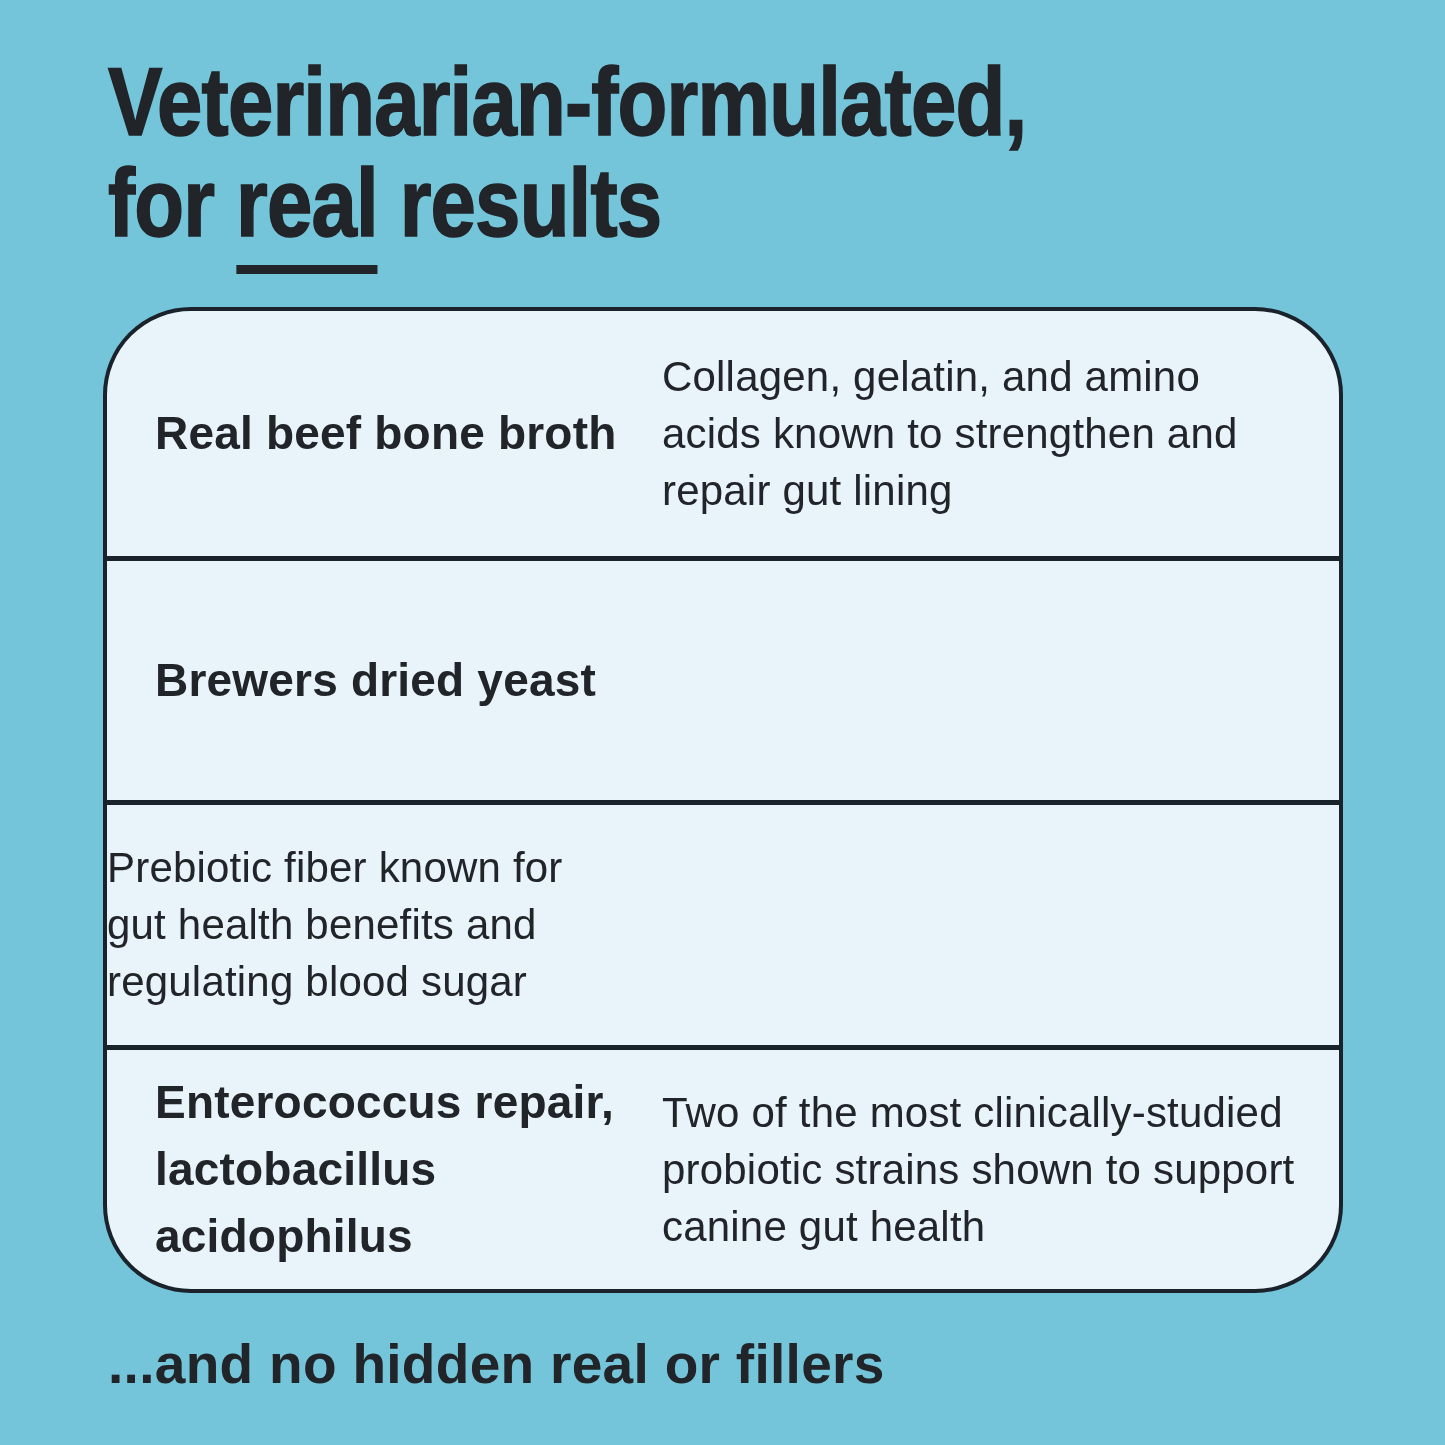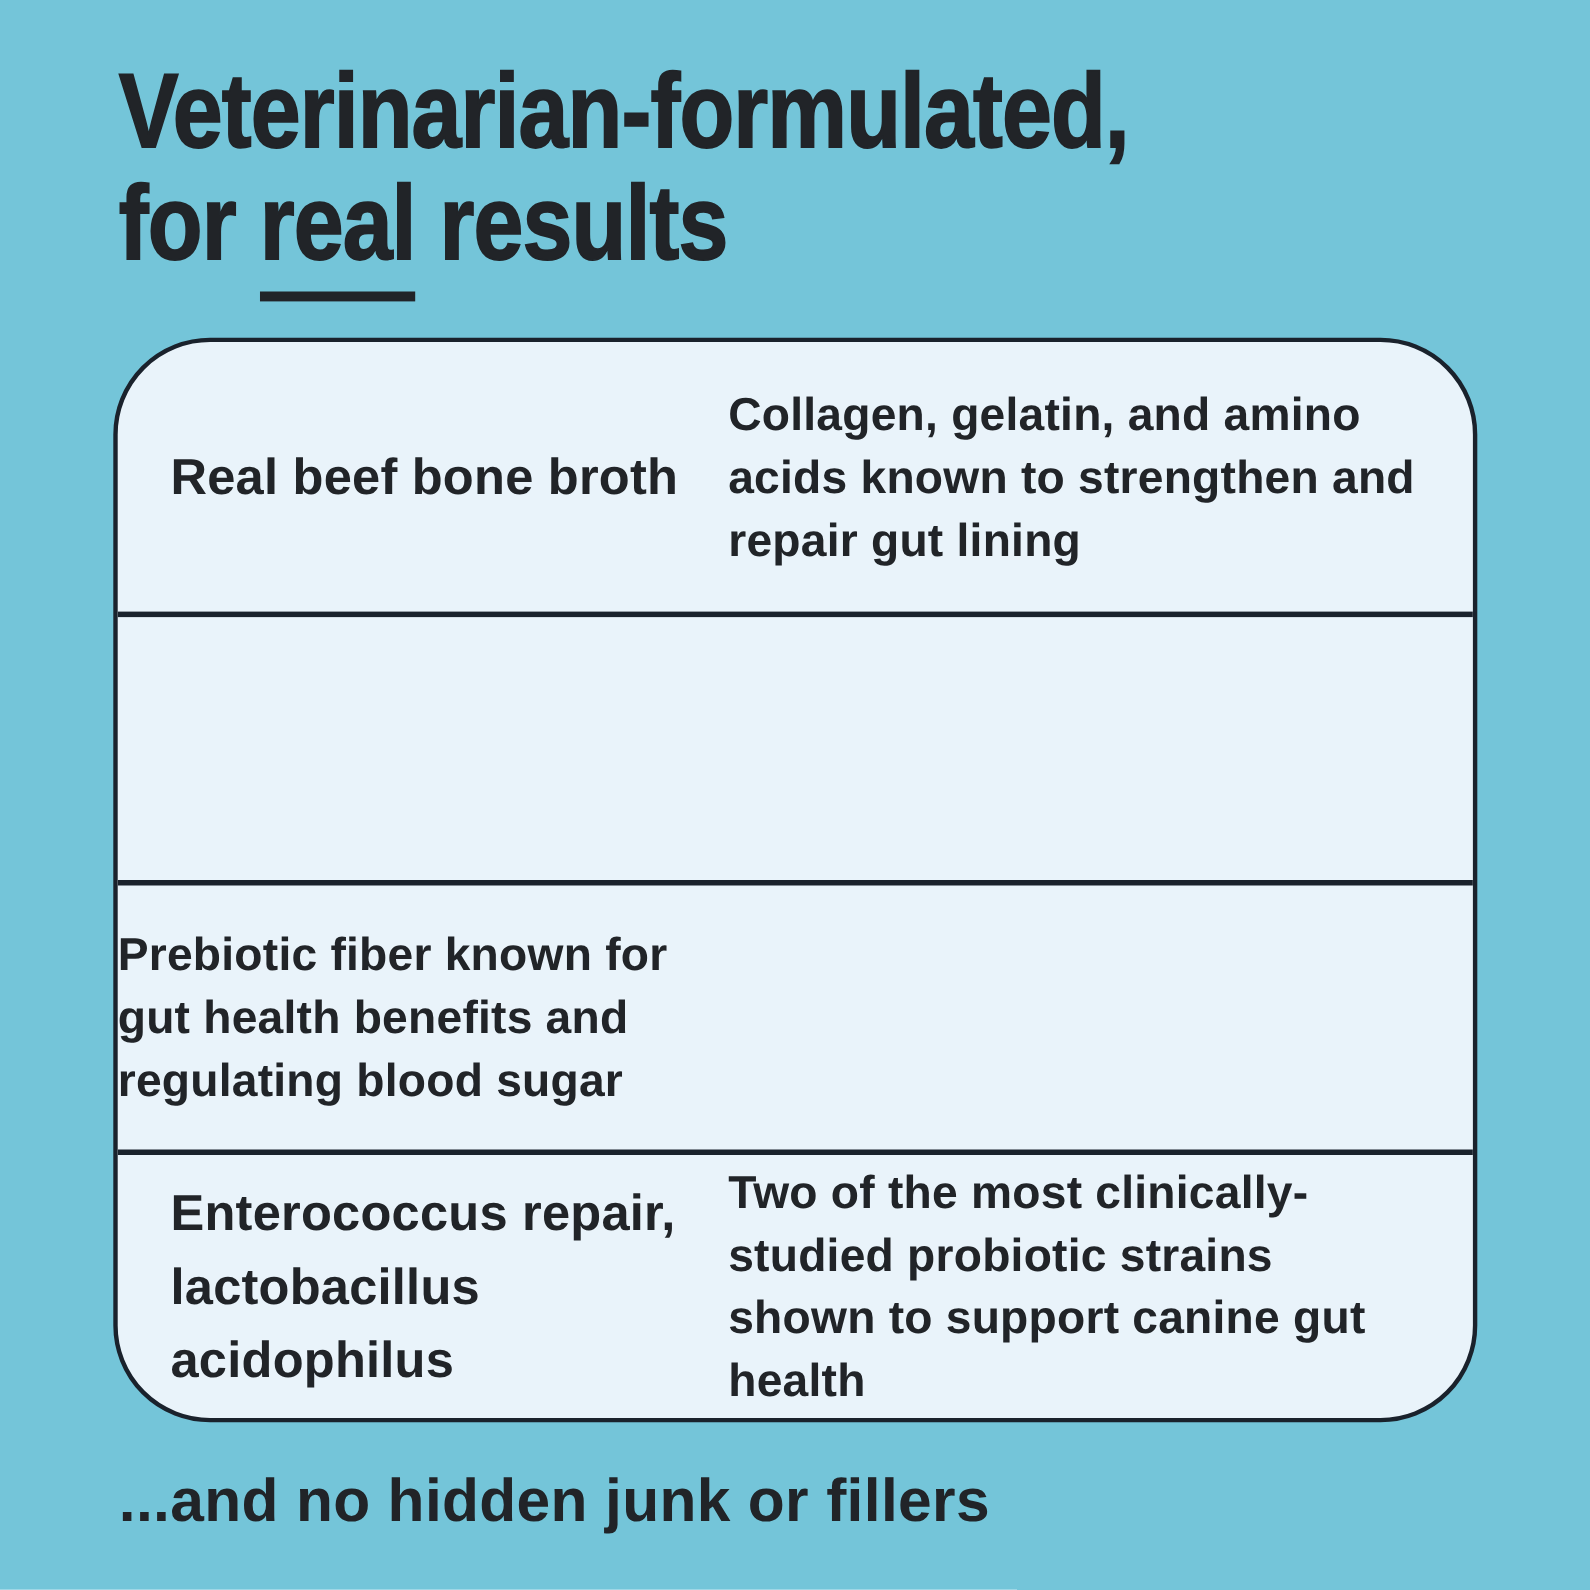--- a/index.html
+++ b/index.html
@@ -60,21 +60,21 @@
   .term {
     padding-left: 48px;
     padding-right: 28px;
     font-size: 46px;
     font-weight: 700;
     line-height: 1.45;
     letter-spacing: 0.2px;
   }
   .desc {
     font-size: 42px;
-    font-weight: 700;
+    font-weight: 400;
     line-height: 1.36;
     letter-spacing: 0.2px;
     max-width: 665px;
     padding-right: 30px;
   }
   .footer {
     position: absolute;
     left: 108px;
     top: 1332px;
     font-size: 55px;
@@ -91,28 +91,29 @@
   <h1 class="heading"><span>Veterinarian-formulated,</span><br><span>for </span><span class="underlined">real</span><span> results</span></h1>
 
   <div class="card">
 
     <div class="row">
       <div class="term">Real beef bone broth</div>
       <div class="desc">Collagen, gelatin, and amino acids known to strengthen and repair gut lining</div>
     </div>
 
     <div class="row">
+      <div class="term">Brewers dried yeast</div>
     </div>
 
     <div class="row">
       <div class="desc">Prebiotic fiber known for gut health benefits and regulating blood sugar</div>
     </div>
 
     <div class="row">
       <div class="term">Enterococcus repair, lactobacillus acidophilus</div>
       <div class="desc">Two of the most clinically-studied probiotic strains shown to support canine gut health</div>
     </div>
 
   </div>
 
-  <div class="footer">...and no hidden junk or fillers</div>
+  <div class="footer">...and no hidden real or fillers</div>
 
 </div>
 
 </body></html>

